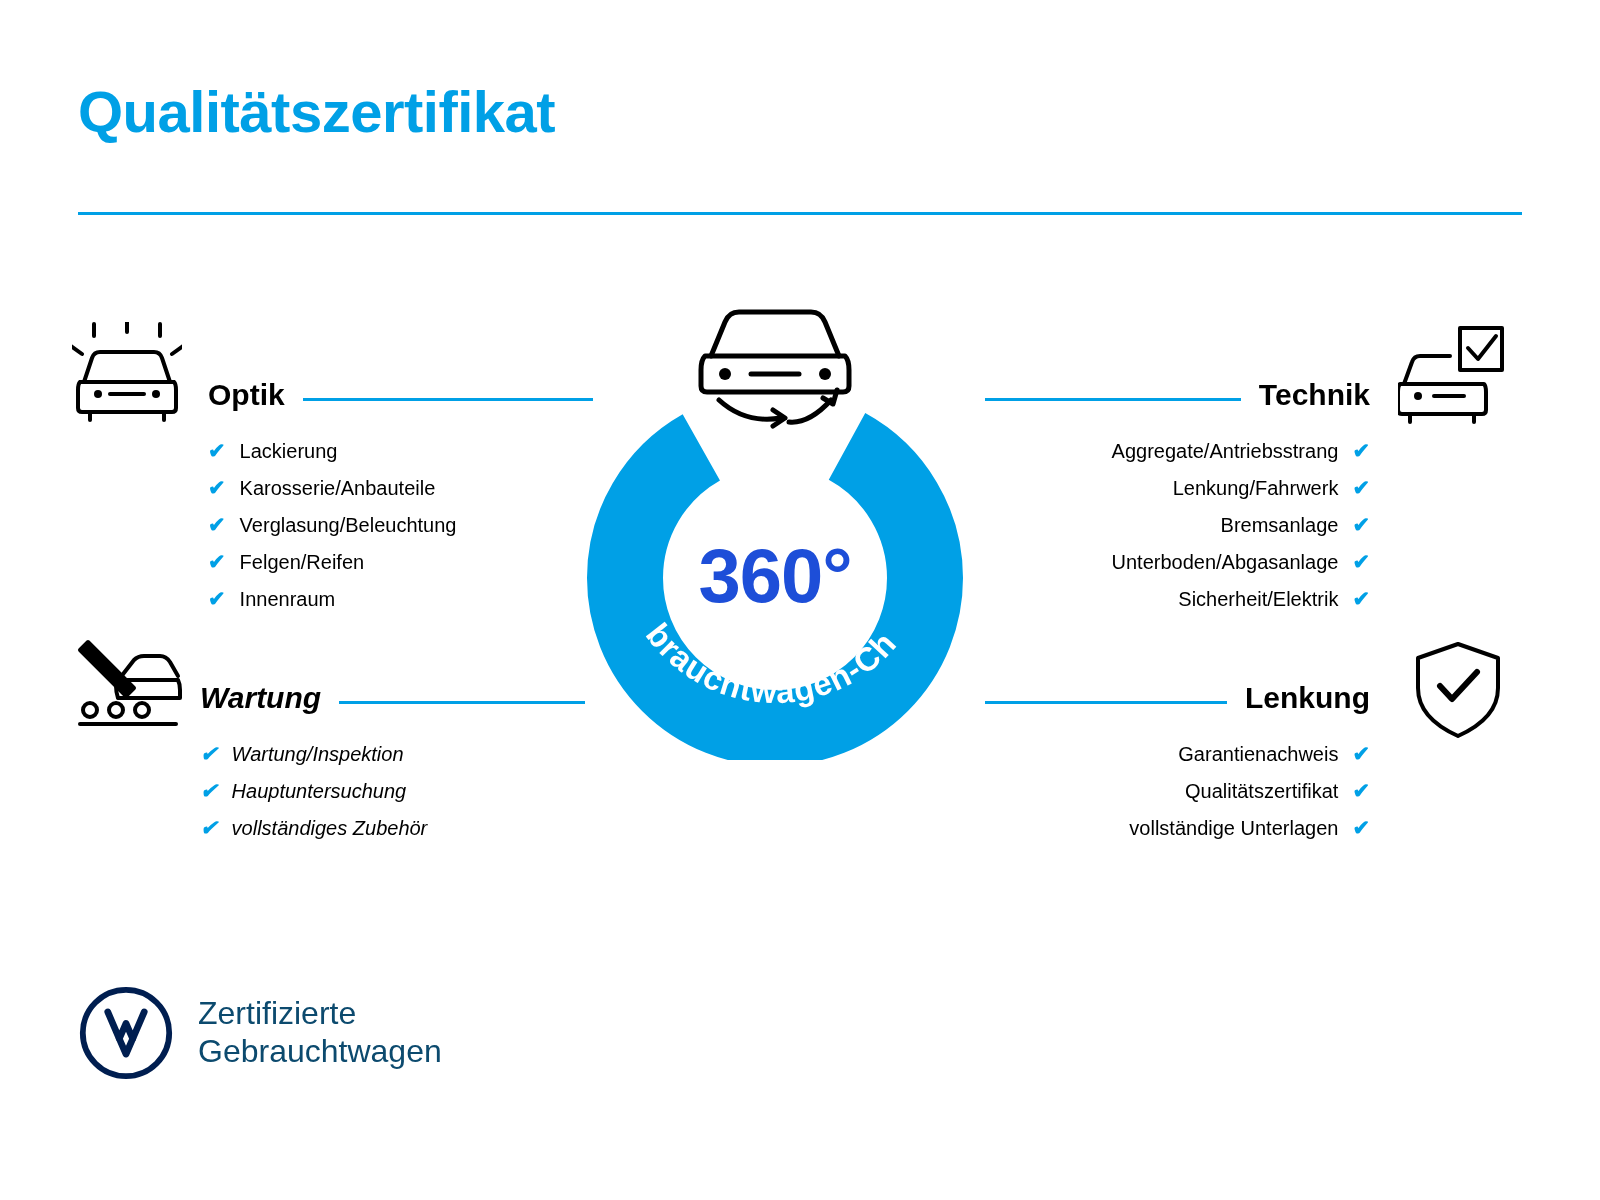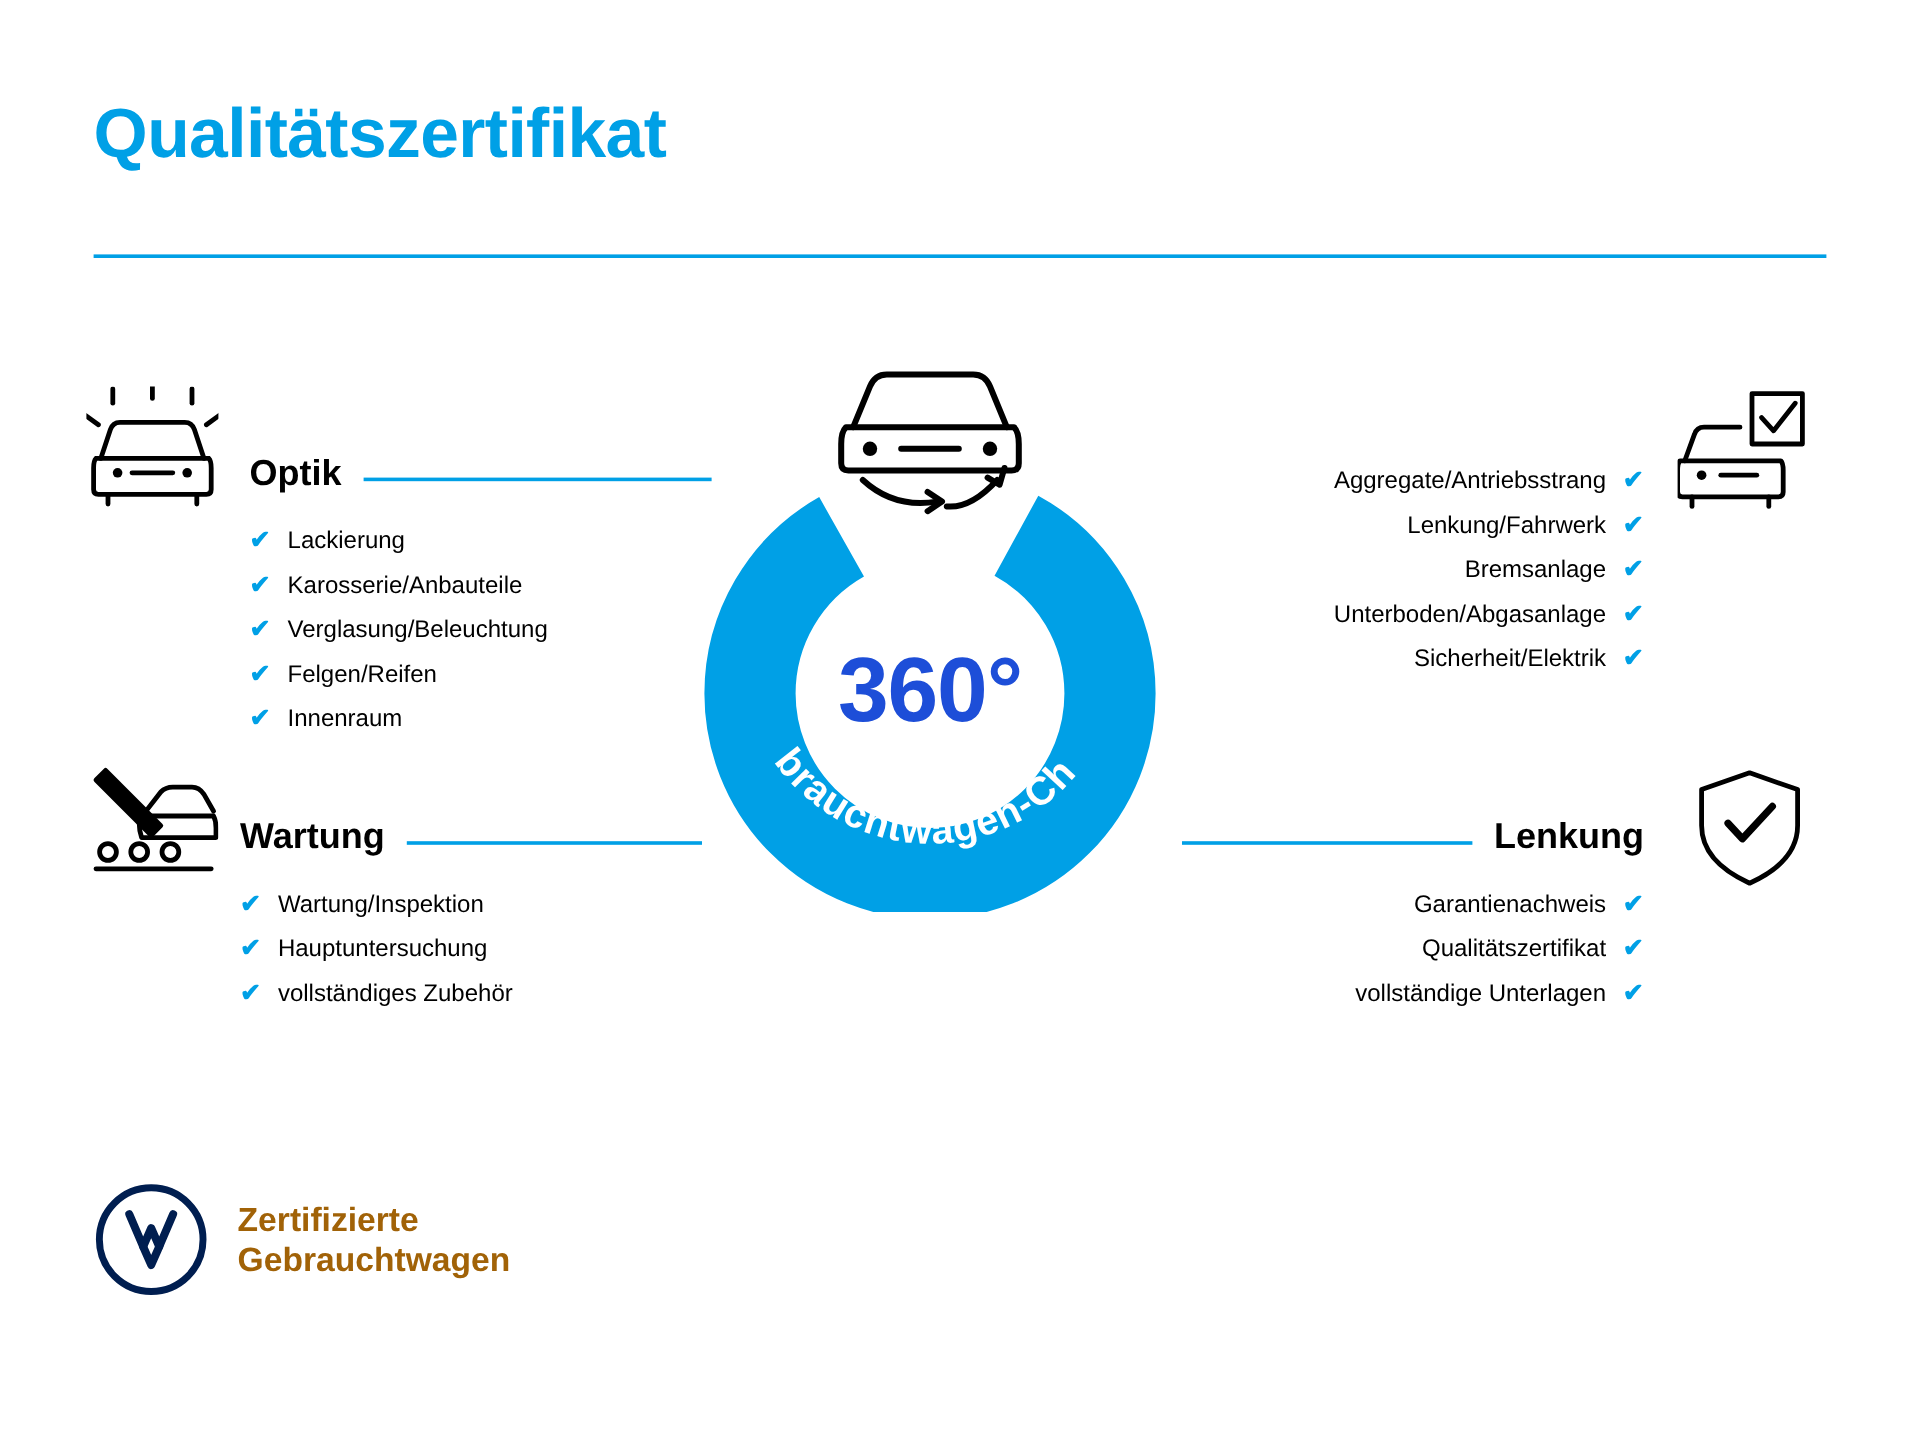--- a/index.html
+++ b/index.html
@@ -85,21 +85,21 @@
   .col-left .check { margin-right: 14px; }
 
   
   .col-right .section-head { flex-direction: row; }
   .col-right .section-title { margin-left: 18px; }
   .col-right .items li { justify-content: flex-end; }
   .col-right .check { margin-left: 14px; }
 
   
   #sec-optik   { left: 208px; top: 360px; width: 385px; }
-  #sec-wartung { left: 200px; top: 663px; width: 385px; }
+  #sec-wartung { left: 200px; top: 663px; width: 385px; font-style: italic; }
   #sec-technik { left: 985px; top: 360px; width: 385px; }
   #sec-garantie{ left: 985px; top: 663px; width: 385px; }
 
   
   .icon-box {
     position: absolute;
   }
   #icon-optik    { left: 72px;  top: 322px; }
   #icon-wartung  { left: 72px;  top: 632px; }
   #icon-technik  { left: 1398px; top: 322px; }
@@ -130,24 +130,24 @@
   
   #footer {
     position: absolute;
     left: 78px;
     top: 985px;
     display: flex;
     align-items: center;
   }
   #footer-text {
     margin-left: 24px;
-    font-size: 28px;
-    font-weight: bold;
+    font-size: 32px;
+    font-weight: normal;
     line-height: 1.18;
-    color: #a16207;
+    color: #0c4a6e;
   }
 </style>
 </head>
 <body>
 
 <div class="page-title">Qualitätszertifikat</div>
 <div class="title-rule"></div>
 
 <div class="icon-box" id="icon-optik">
   <svg width="110" height="110" viewBox="0 0 110 110" fill="none" stroke="#000" stroke-width="4" stroke-linecap="round">
@@ -249,20 +249,24 @@
       <span>Hauptuntersuchung</span>
     </li>
     <li>
       <span class="check">✔</span>
       <span>vollständiges Zubehör</span>
     </li>
   </ul>
 </div>
 
 <div class="section col-right" id="sec-technik">
+  <div class="section-head">
+    <span class="head-rule"></span>
+    <span class="section-title">Technik</span>
+  </div>
   <ul class="items">
     <li>
       <span>Aggregate/Antriebsstrang</span>
       <span class="check">✔</span>
     </li>
     <li>
       <span>Lenkung/Fahrwerk</span>
       <span class="check">✔</span>
     </li>
     <li>

